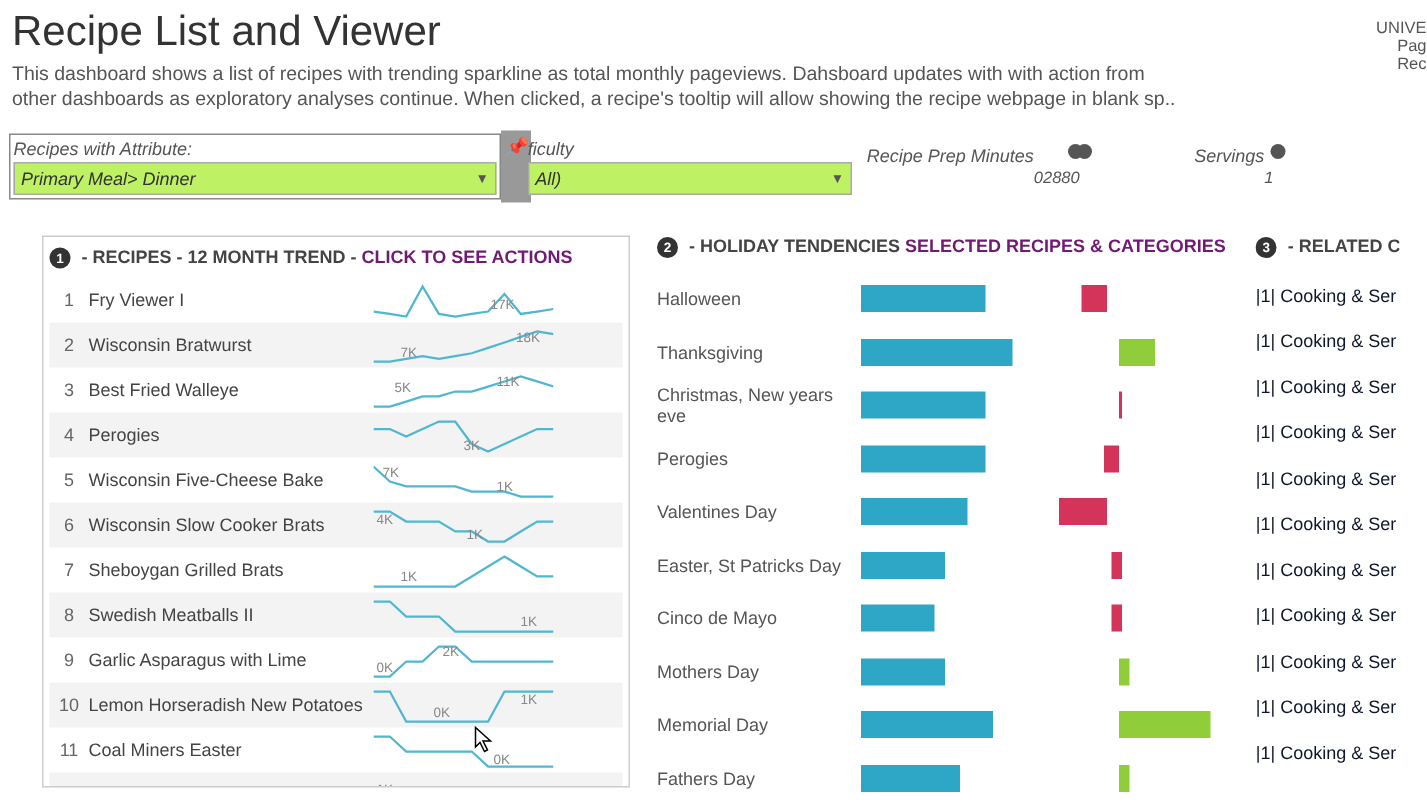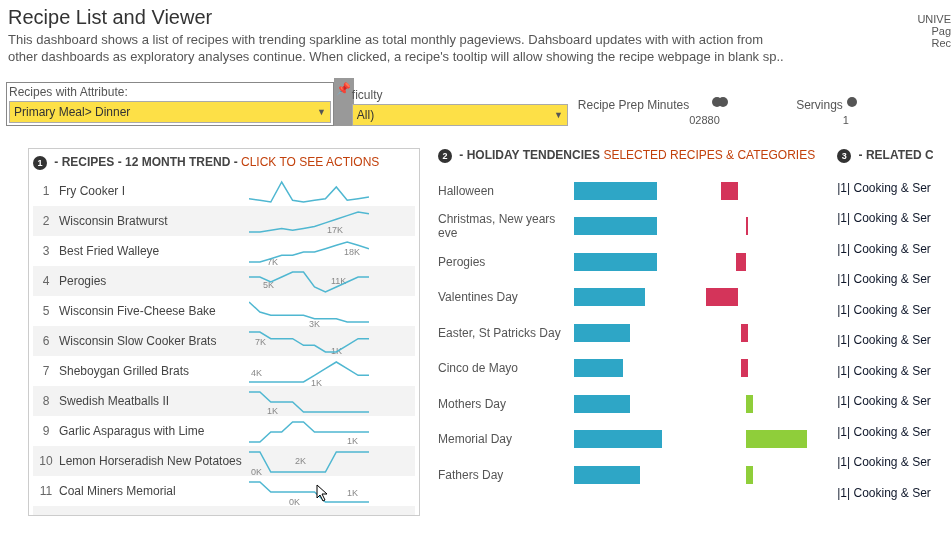--- a/index.html
+++ b/index.html
@@ -1,44 +1,44 @@
 <!DOCTYPE html>
 <html><head>
 <meta charset="utf-8">
 <style>
   html,body{margin:0;padding:0;font-family:"Segoe UI",Arial,sans-serif;background:#fff;color:#333;width:951px;height:535px;overflow:hidden;}
   .header{padding:6px 8px 2px 8px;position:relative;}
-  .title{font-size:20px;font-weight:300;color:#333;line-height:1.1;}
+  .title{font-size:28px;font-weight:300;color:#333;line-height:1.1;}
   .subtitle{font-size:13px;color:#555;margin-top:4px;max-width:780px;line-height:1.3;}
   .corner{position:absolute;top:13px;right:0;font-size:11px;text-align:right;color:#555;}
-  .filters{display:flex;align-items:flex-end;margin-top:6px;padding:4px 6px 0 6px;}
+  .filters{display:flex;align-items:center;margin-top:6px;padding:4px 6px 0 6px;font-style:italic;}
   .filter{margin-right:10px;}
   .filter-label{font-size:12px;color:#555;margin-bottom:2px;}
-  .dropdown{height:20px;border:1px solid #aaa;background:#fde047;display:flex;align-items:center;justify-content:space-between;padding:0 4px;font-size:12px;cursor:pointer;}
+  .dropdown{height:20px;border:1px solid #aaa;background:#bef264;display:flex;align-items:center;justify-content:space-between;padding:0 4px;font-size:12px;cursor:pointer;}
   .dropdown .arrow{font-size:9px;color:#555;}
   .attr-box{border:1.5px solid #888;padding:2px;width:322px;}
   .pin{width:20px;height:44px;background:#999;display:flex;align-items:flex-start;justify-content:center;color:#fff;font-size:12px;padding-top:4px;margin-right:0;}
   .diff{width:210px;margin-left:-2px;}
   .slider-wrap{display:flex;}
   .slider-labels{display:flex;justify-content:space-between;font-size:11px;color:#555;margin-top:16px;}
   .slider{height:4px;background:#ddd;position:relative;border-radius:2px;margin-top:2px;}
   .slider .thumb{width:10px;height:10px;border-radius:50%;background:#555;position:absolute;top:-3px;}
   .dash{display:flex;margin-top:22px;padding-left:28px;}
   .panel{margin-right:18px;}
   .panel-head{font-size:12px;font-weight:600;color:#444;margin-bottom:6px;white-space:nowrap;}
   .panel-head .num{display:inline-block;width:14px;height:14px;border-radius:50%;background:#333;color:#fff;font-size:9px;line-height:14px;text-align:center;margin-right:4px;}
-  .panel-head .link{color:#c2410c;font-weight:400;}
+  .panel-head .link{color:#701a75;font-weight:700;}
   .p1{width:382px;border:1px solid #ccc;padding:6px 4px 0 4px;height:360px;overflow:hidden;}
   .recipe-row{display:flex;align-items:center;height:30px;font-size:12px;}
   .recipe-row:nth-child(even){background:#f3f3f3;}
   .rank{width:26px;text-align:center;color:#666;}
   .rname{flex:0 0 190px;white-space:nowrap;overflow:hidden;text-overflow:ellipsis;color:#444;}
   .spark{flex:1;height:26px;position:relative;}
   .spark svg{position:absolute;top:0;left:0;}
-  .spark-label{position:absolute;font-size:9px;color:#888;margin-top:36px;}
+  .spark-label{position:absolute;font-size:9px;color:#888;}
   .p2{width:398px;}
   .hrow{display:flex;align-items:center;height:35.5px;font-size:12px;}
   .hname{width:136px;color:#555;}
   .hbars{flex:1;position:relative;height:18px;}
   .bar-a{position:absolute;height:18px;background:#2ea6c6;left:0;}
   .bar-b{position:absolute;height:18px;}
   .p3{width:100px;overflow:hidden;white-space:nowrap;}
   .catrow{height:30.5px;line-height:30.5px;font-size:12px;color:#0f172a;}
   .cursor{position:absolute;width:14px;height:20px;pointer-events:none;}
 </style>
@@ -98,21 +98,21 @@
   <div class="panel">
     <div class="p1">
       <div class="panel-head">
         <span class="num">1</span> - 
         <span>RECIPES - 12 MONTH TREND - </span>
         <span class="link">CLICK TO SEE ACTIONS</span>
       </div>
       <div id="recipe-list">
           <div class="recipe-row">
             <div class="rank">1</div>
-            <div class="rname">Fry Cooker I</div>
+            <div class="rname">Fry Viewer I</div>
             <div class="spark">
               <svg width="120" height="26">
                 <polyline points="0.0,20.7 10.9,22.3 21.8,24.0 32.7,4.0 43.6,22.3 54.5,24.0 65.5,22.3 76.4,20.7 87.3,9.0 98.2,22.3 109.1,20.7 120.0,19.0" fill="none" stroke="#4fb7d1" stroke-width="1.5"></polyline>
               </svg>
               <span class="spark-label" style="left:78px;top:11px">17K</span>
             </div>
           </div>
           <div class="recipe-row">
             <div class="rank">2</div>
             <div class="rname">Wisconsin Bratwurst</div>
@@ -204,21 +204,21 @@
             <div class="spark">
               <svg width="120" height="26">
                 <polyline points="0.0,4.0 10.9,4.0 21.8,24.0 32.7,24.0 43.6,24.0 54.5,24.0 65.5,24.0 76.4,24.0 87.3,4.0 98.2,4.0 109.1,4.0 120.0,4.0" fill="none" stroke="#4fb7d1" stroke-width="1.5"></polyline>
               </svg>
               <span class="spark-label" style="left:40px;top:13px">0K</span>
               <span class="spark-label" style="left:98px;top:4px">1K</span>
             </div>
           </div>
           <div class="recipe-row">
             <div class="rank">11</div>
-            <div class="rname">Coal Miners Memorial</div>
+            <div class="rname">Coal Miners Easter</div>
             <div class="spark">
               <svg width="120" height="26">
                 <polyline points="0.0,4.0 10.9,4.0 21.8,14.0 32.7,14.0 43.6,14.0 54.5,14.0 65.5,14.0 76.4,24.0 87.3,24.0 98.2,24.0 109.1,24.0 120.0,24.0" fill="none" stroke="#4fb7d1" stroke-width="1.5"></polyline>
               </svg>
               <span class="spark-label" style="left:80px;top:14px">0K</span>
             </div>
           </div>
           <div class="recipe-row">
             <div class="rank">12</div>
             <div class="rname">Booyah Chicken</div>
@@ -241,20 +241,27 @@
     </div>
     <div id="holiday-list" style="margin-top:10px">
         <div class="hrow">
           <div class="hname">Halloween</div>
           <div class="hbars">
             <div class="bar-a" style="width:34%"></div>
             <div class="bar-b" style="left:60%;width:7%;background:#d4345a"></div>
           </div>
         </div>
         <div class="hrow">
+          <div class="hname">Thanksgiving</div>
+          <div class="hbars">
+            <div class="bar-a" style="width:41%"></div>
+            <div class="bar-b" style="left:70%;width:10%;background:#8fce3a"></div>
+          </div>
+        </div>
+        <div class="hrow">
           <div class="hname">Christmas, New years eve</div>
           <div class="hbars">
             <div class="bar-a" style="width:34%"></div>
             <div class="bar-b" style="left:70%;width:1%;background:#d4345a"></div>
           </div>
         </div>
         <div class="hrow">
           <div class="hname">Perogies</div>
           <div class="hbars">
             <div class="bar-a" style="width:34%"></div>

